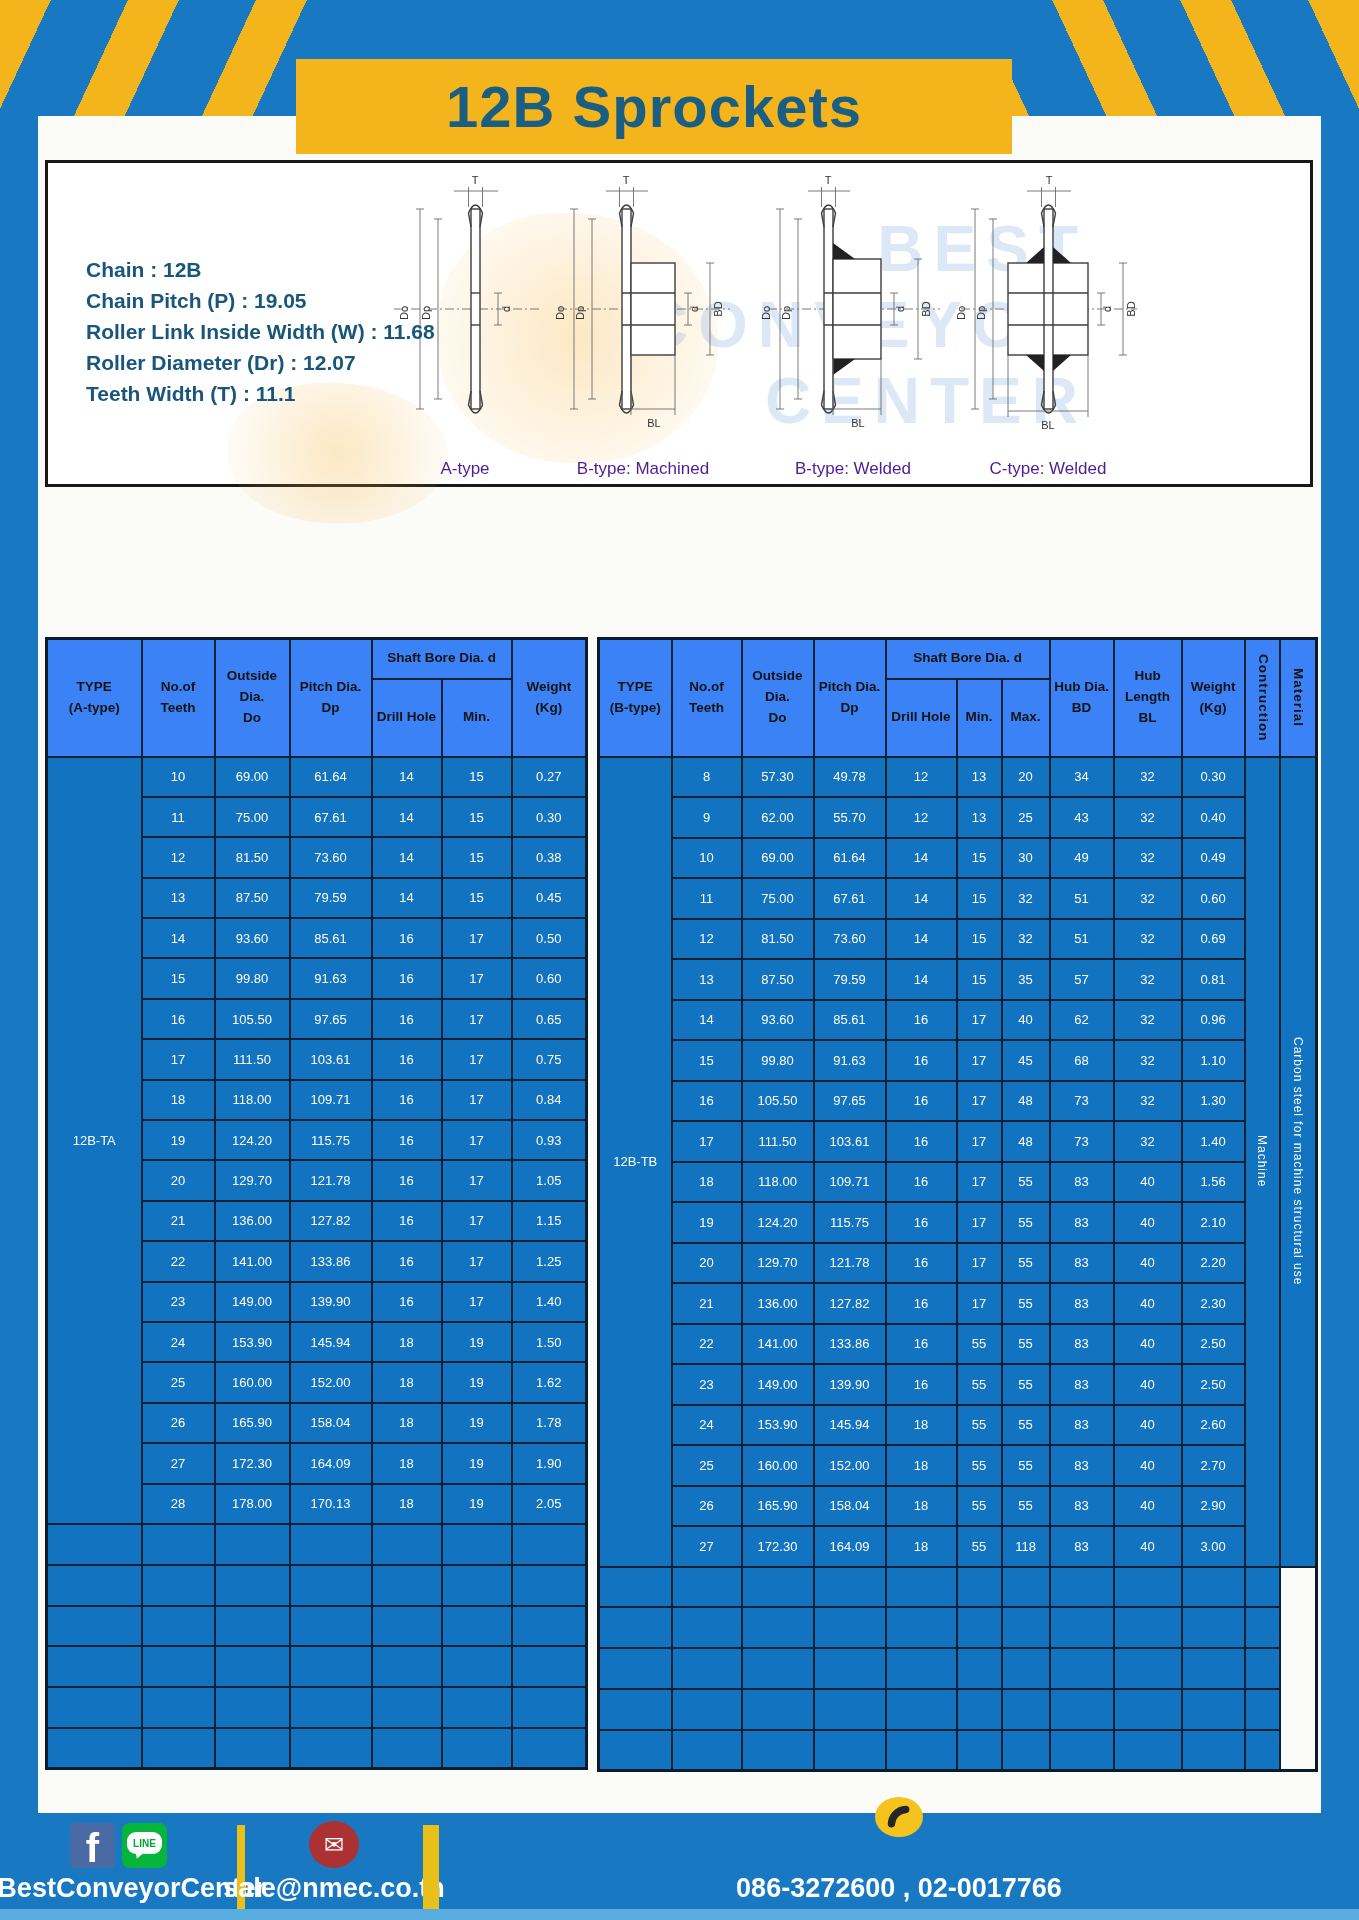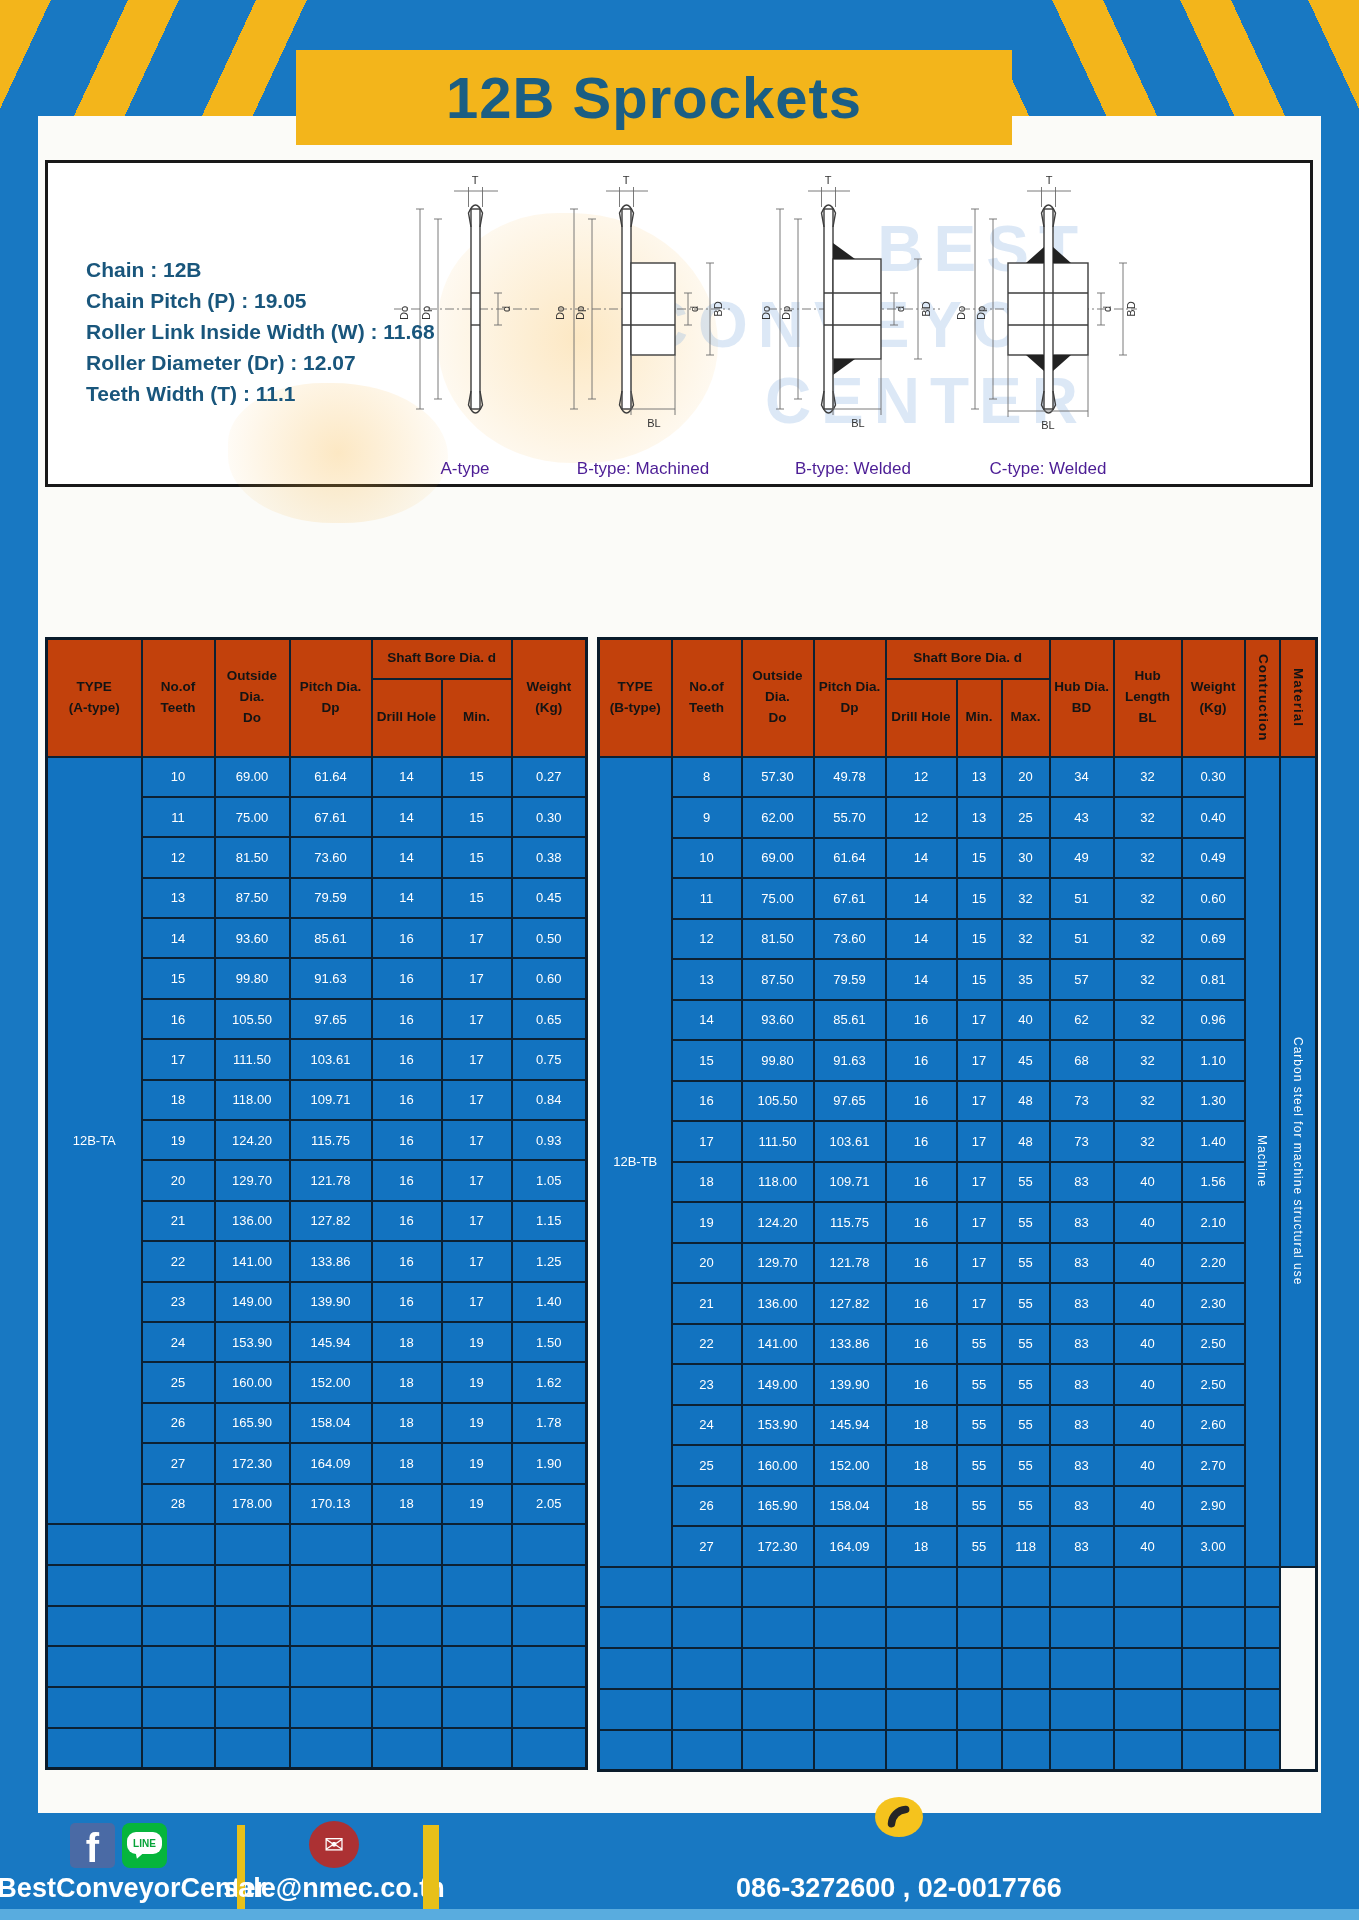--- a/index.html
+++ b/index.html
@@ -6,21 +6,21 @@
   .page{position:relative;width:1359px;height:1920px;background:#1878c2;overflow:hidden;
         font-family:"Liberation Sans",sans-serif;}
   
   .top-band{position:absolute;top:0;left:0;width:100%;height:116px;background:#1878c2;}
   .stripes{position:absolute;top:0;height:116px;width:350px;}
   .stripes.left{left:0;background:repeating-linear-gradient(115deg,#f3b51b 0 46px,rgba(0,0,0,0) 46px 116px);}
   .stripes.right{right:0;background:repeating-linear-gradient(245deg,#f3b51b 0 46px,rgba(0,0,0,0) 46px 116px);}
   
   .content{position:absolute;left:38px;top:116px;width:1283px;height:1697px;background:#fbfbf8;}
   
-  .title-box{position:absolute;left:296px;top:50px;width:716px;height:95px;background:#f3b51b;
+  .title-box{position:absolute;left:296px;top:59px;width:716px;height:95px;background:#f3b51b;
              display:flex;align-items:center;justify-content:center;z-index:3;}
   .title-box h1{margin:0;font-size:58px;font-weight:bold;color:#1b5e83;letter-spacing:1px;}
   
   .diagram-box{position:absolute;left:45px;top:160px;width:1268px;height:327px;background:#fff;
                border:3px solid #181818;box-sizing:border-box;z-index:2;}
   .specs{position:absolute;left:38px;top:95px;z-index:2;}
   .spec-line{font-size:21px;font-weight:bold;color:#19567c;margin-bottom:7px;white-space:nowrap;}
   .wm-blob{position:absolute;border-radius:45% 55% 50% 50%;z-index:0;
            background:radial-gradient(circle,rgba(246,178,58,0.30) 0%,rgba(246,178,58,0.12) 60%,rgba(246,178,58,0) 100%);}
   .wm-text{position:absolute;left:520px;top:48px;width:520px;text-align:right;z-index:0;
@@ -30,21 +30,21 @@
   .s{stroke:#3d3d3d;stroke-width:1.4;fill:#fff;}
   .sl{stroke:#3d3d3d;stroke-width:1.4;fill:none;}
   .thin{stroke:#6b6b6b;stroke-width:0.9;fill:none;}
   .weld{fill:#222;stroke:none;}
   .lbl{font-size:11px;fill:#333;font-family:"Liberation Sans",sans-serif;}
   
   table{border-collapse:collapse;table-layout:fixed;position:absolute;z-index:2;}
   .table-a{left:45px;top:637px;width:540px;}
   .table-b{left:597px;top:637px;width:718px;}
   th,td{border:2px solid #0c2133;box-sizing:border-box;padding:0 1px;text-align:center;vertical-align:middle;}
-  th{background:#c2410c;color:#141414;font-size:13.5px;font-weight:bold;white-space:pre-line;line-height:1.55;}
+  th{background:#3b82f6;color:#141414;font-size:13.5px;font-weight:bold;white-space:pre-line;line-height:1.55;}
   thead tr:first-child{height:40px;}
   thead tr:last-child{height:78px;}
   td{background:#1273c0;color:#fff;font-size:13px;height:40.4px;}
   .table-b td{height:40.5px;}
   tr.empty td{height:40.8px;}
   table{border:3px solid #0a1b2b;}
   .vhead{writing-mode:vertical-rl;text-orientation:mixed;letter-spacing:1px;padding:4px 0;}
   .vcell{writing-mode:vertical-rl;text-orientation:mixed;font-size:12px;letter-spacing:1px;}
   .type-cell{font-size:13px;margin-top:20px;}
   

